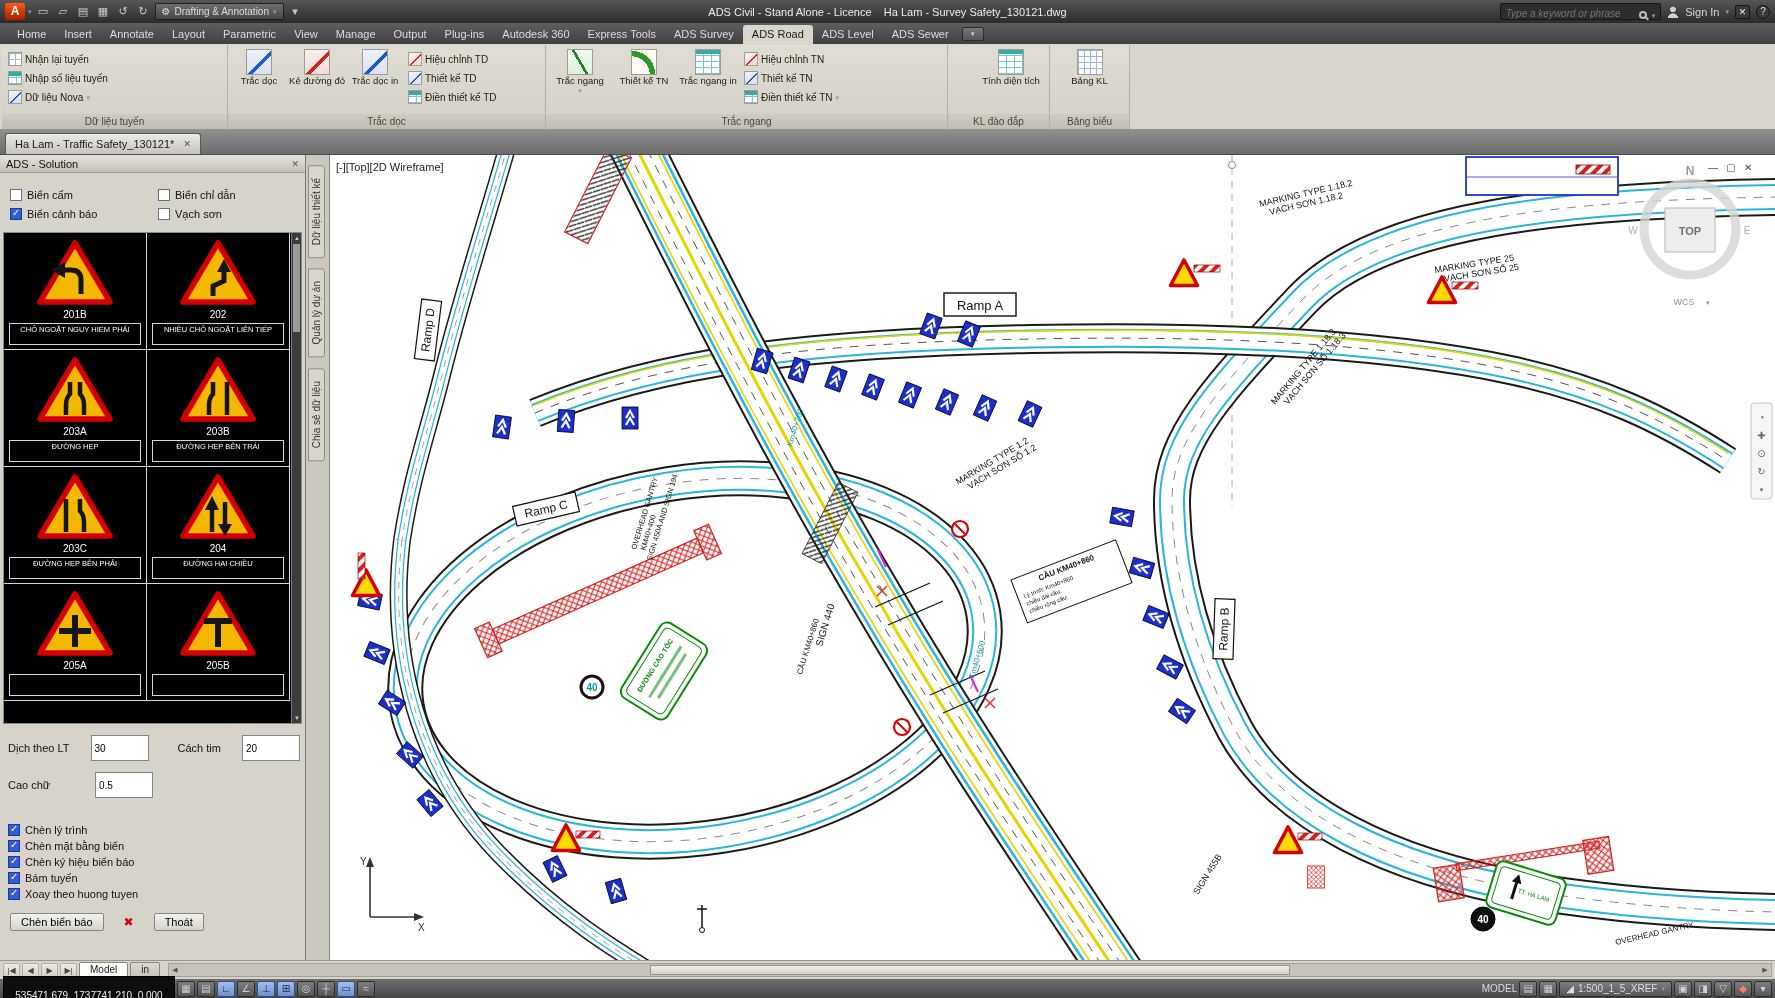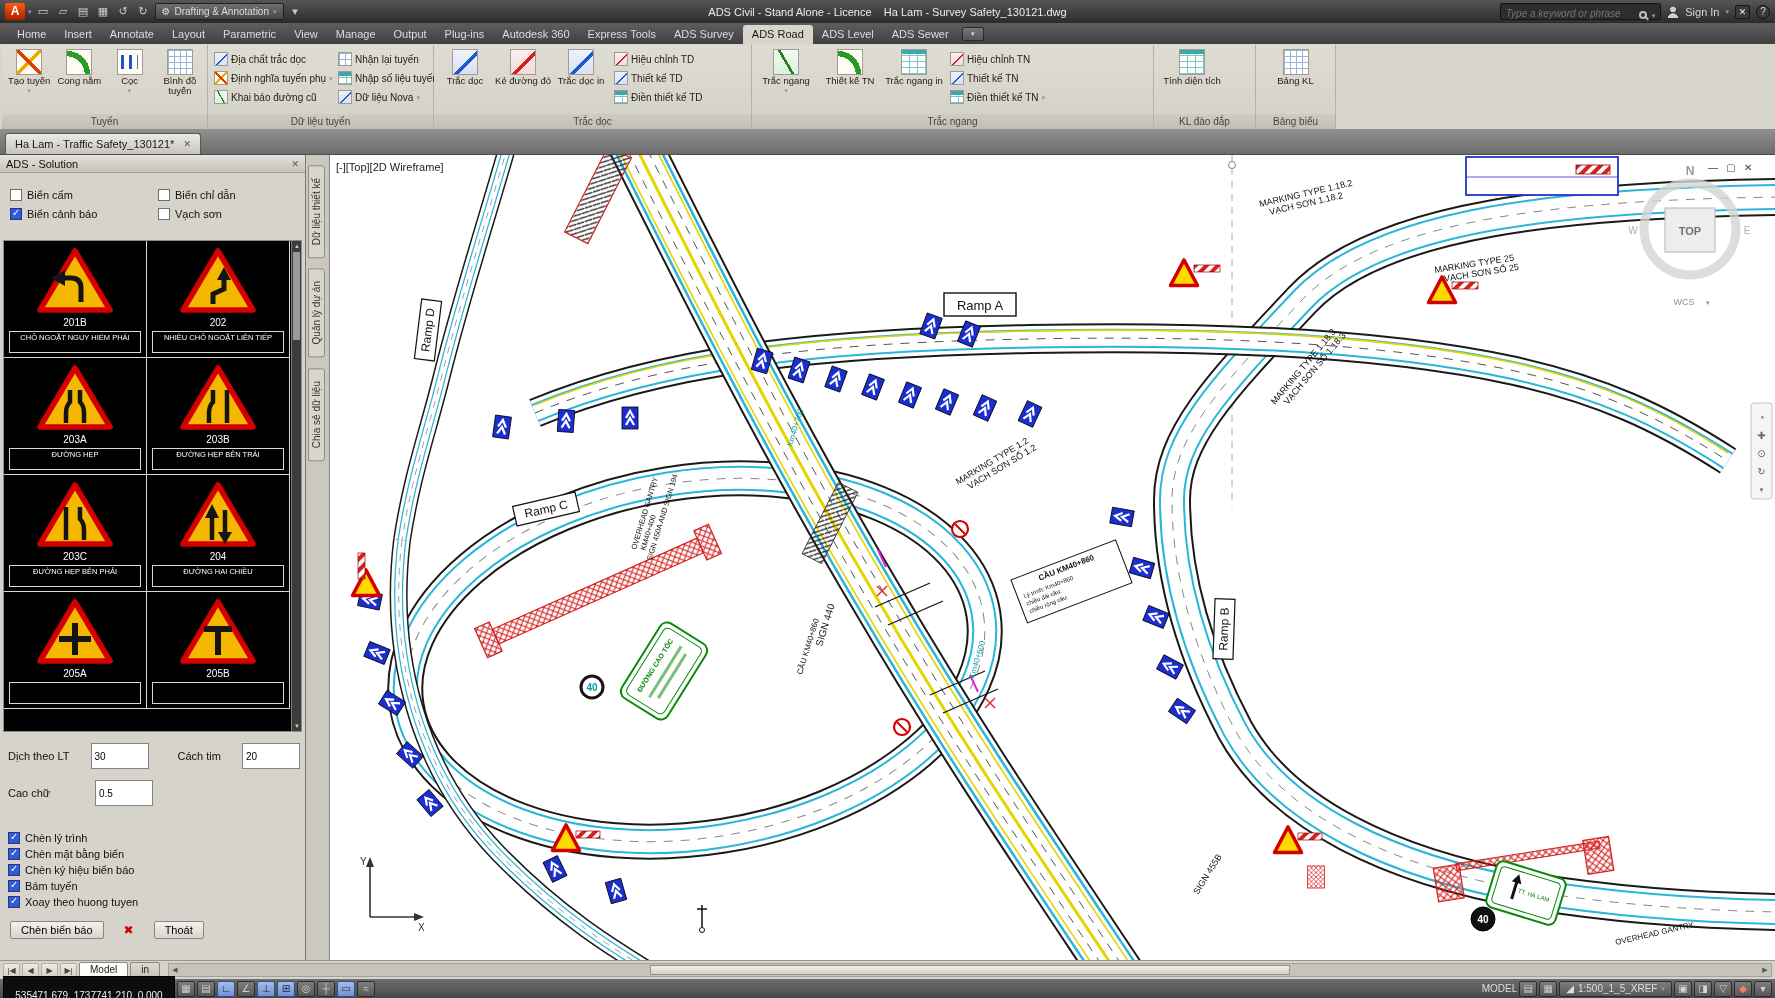--- a/index.html
+++ b/index.html
@@ -55,21 +55,21 @@
 
   
   .palette{position:absolute;left:0;top:155px;width:306px;height:805px;background:#d6d3cb;border-right:1px solid #7d796f;font-size:11px;color:#111;overflow:hidden}
   .phead{height:18px;background:linear-gradient(#e4e2dc,#c5c2b9);border-bottom:1px solid #a09c92;display:flex;align-items:center;padding:0 6px}
   .phead .px{margin-left:auto;font-size:9px;color:#555}
   .cbgrid{display:grid;grid-template-columns:148px 1fr;gap:7px 0;padding:16px 10px 12px}
   .cbitem{display:flex;align-items:center;gap:5px}
   .cb{width:12px;height:12px;border:1px solid #6f6f6f;background:#fff;flex:none;position:relative}
   .cb.on{background:#2f5bd7;border-color:#1d3a8f}
   .cb.on::after{content:"✓";color:#fff;font-size:10px;position:absolute;left:1px;top:-2px}
-  .signpanel{position:relative;margin:8px 3px;background:#000;border:1px solid #8a8a8a;height:492px;overflow:hidden}
+  .signpanel{position:relative;margin:0 3px;background:#000;border:1px solid #8a8a8a;height:492px;overflow:hidden}
   .tiles{display:grid;grid-template-columns:1fr 1fr;width:calc(100% - 11px)}
   .tile{display:flex;flex-direction:column;align-items:center;padding:5px 2px 4px;border-right:1px solid #d8d8d8;border-bottom:1px solid #d8d8d8}
   .tile .code{color:#fff;font-size:10px;margin-top:1px}
   .tile .cap{color:#fff;font-size:7.5px;text-align:center;border:1px solid #d8d8d8;min-height:22px;width:96%;margin-top:3px;padding:1px;line-height:1.2}
   .sscroll{position:absolute;right:0;top:0;width:10px;height:100%;background:#3c3c3c;border-left:1px solid #7a7a7a}
   .sscroll .thumb{position:absolute;top:11px;left:1px;width:7px;height:88px;background:#9a9a9a}
   .sscroll .ar{position:absolute;left:0;width:10px;height:10px;color:#ccc;font-size:6px;text-align:center;line-height:10px}
   .fieldrow{display:flex;align-items:center;margin:11px 8px 0;gap:21px}
   .fieldrow label{white-space:nowrap}
   .fieldrow input{width:58px;height:15px;border:1px solid #858585;font-size:10px;padding:12px 3px;background:#fff}
@@ -156,61 +156,23 @@
     <span class="rtab">Autodesk 360</span>
     <span class="rtab">Express Tools</span>
     <span class="rtab">ADS Survey</span>
     <span class="rtab active">ADS Road</span>
     <span class="rtab">ADS Level</span>
     <span class="rtab">ADS Sewer</span>
     <span class="rtab-more">▾</span>
   </div>
 
   <div class="ribbon">
-    <div class="panel" style="width:206px">
-      <div class="pbody">
-        <div class="bigbtn">
-          <div class="ric ic1"></div>
-          <div class="blabel">Tạo tuyến</div>
-          <span class="dd">▾</span>
-        </div>
-        <div class="bigbtn">
-          <div class="ric ic2"></div>
-          <div class="blabel">Cong nằm</div>
-        </div>
-        <div class="bigbtn">
-          <div class="ric ic3"></div>
-          <div class="blabel">Cọc</div>
-          <span class="dd">▾</span>
-        </div>
-        <div class="bigbtn">
-          <div class="ric ic4"></div>
-          <div class="blabel">Bình đồ tuyến</div>
-        </div>
-      </div>
-      <div class="plabel">Tuyến</div>
-    </div>
 
     <div class="panel" style="width:226px">
       <div class="pbody">
-        <div class="scol" style="width:122px">
-          <div class="sbtn">
-              <span class="sic ic5"></span>
-              <span>Địa chất trắc dọc</span>
-            </div>
-          <div class="sbtn">
-              <span class="sic ic1"></span>
-              <span>Định nghĩa tuyến phụ</span>
-              <span class="dd">▾</span>
-            </div>
-          <div class="sbtn">
-              <span class="sic ic8"></span>
-              <span>Khai báo đường cũ</span>
-            </div>
-        </div>
         <div class="scol" style="width:100px">
           <div class="sbtn">
               <span class="sic ic4"></span>
               <span>Nhận lại tuyến</span>
             </div>
           <div class="sbtn">
               <span class="sic ic7"></span>
               <span>Nhập số liệu tuyến</span>
             </div>
           <div class="sbtn">
@@ -283,21 +245,21 @@
               <span class="sic ic7"></span>
               <span>Điền thiết kế TN</span>
               <span class="dd">▾</span>
             </div>
         </div>
       </div>
       <div class="plabel">Trắc ngang</div>
     </div>
 
     <div class="panel" style="width:102px">
-      <div class="pbody" style="justify-content:flex-start">
+      <div class="pbody" style="justify-content:flex-end">
         <div class="bigbtn" style="width:70px">
           <div class="ric ic7"></div>
           <div class="blabel">Tính diện tích</div>
         </div>
       </div>
       <div class="plabel">KL đào đắp</div>
     </div>
 
     <div class="panel" style="width:80px">
       <div class="pbody" style="justify-content:center">

